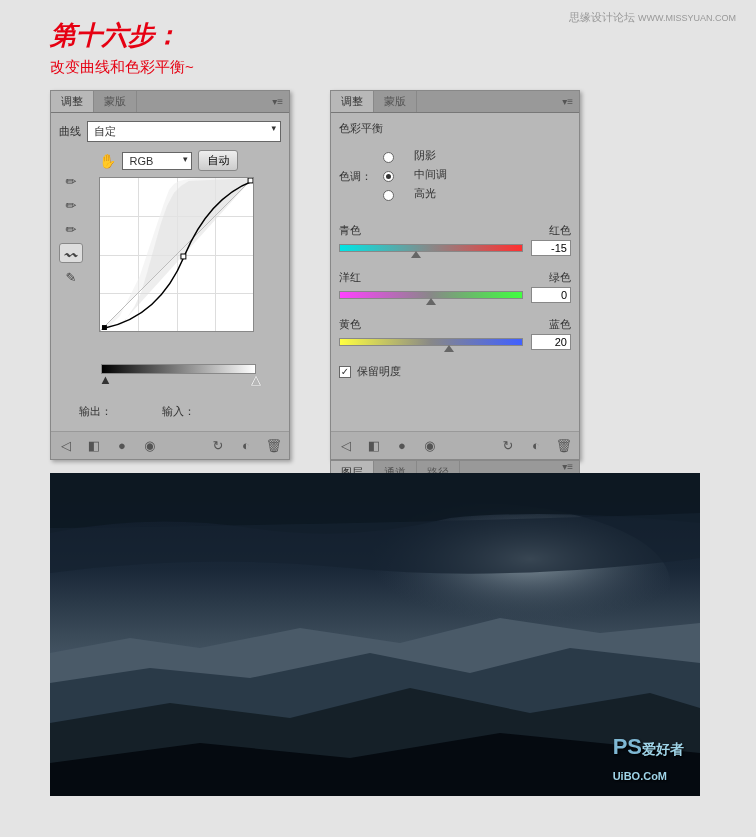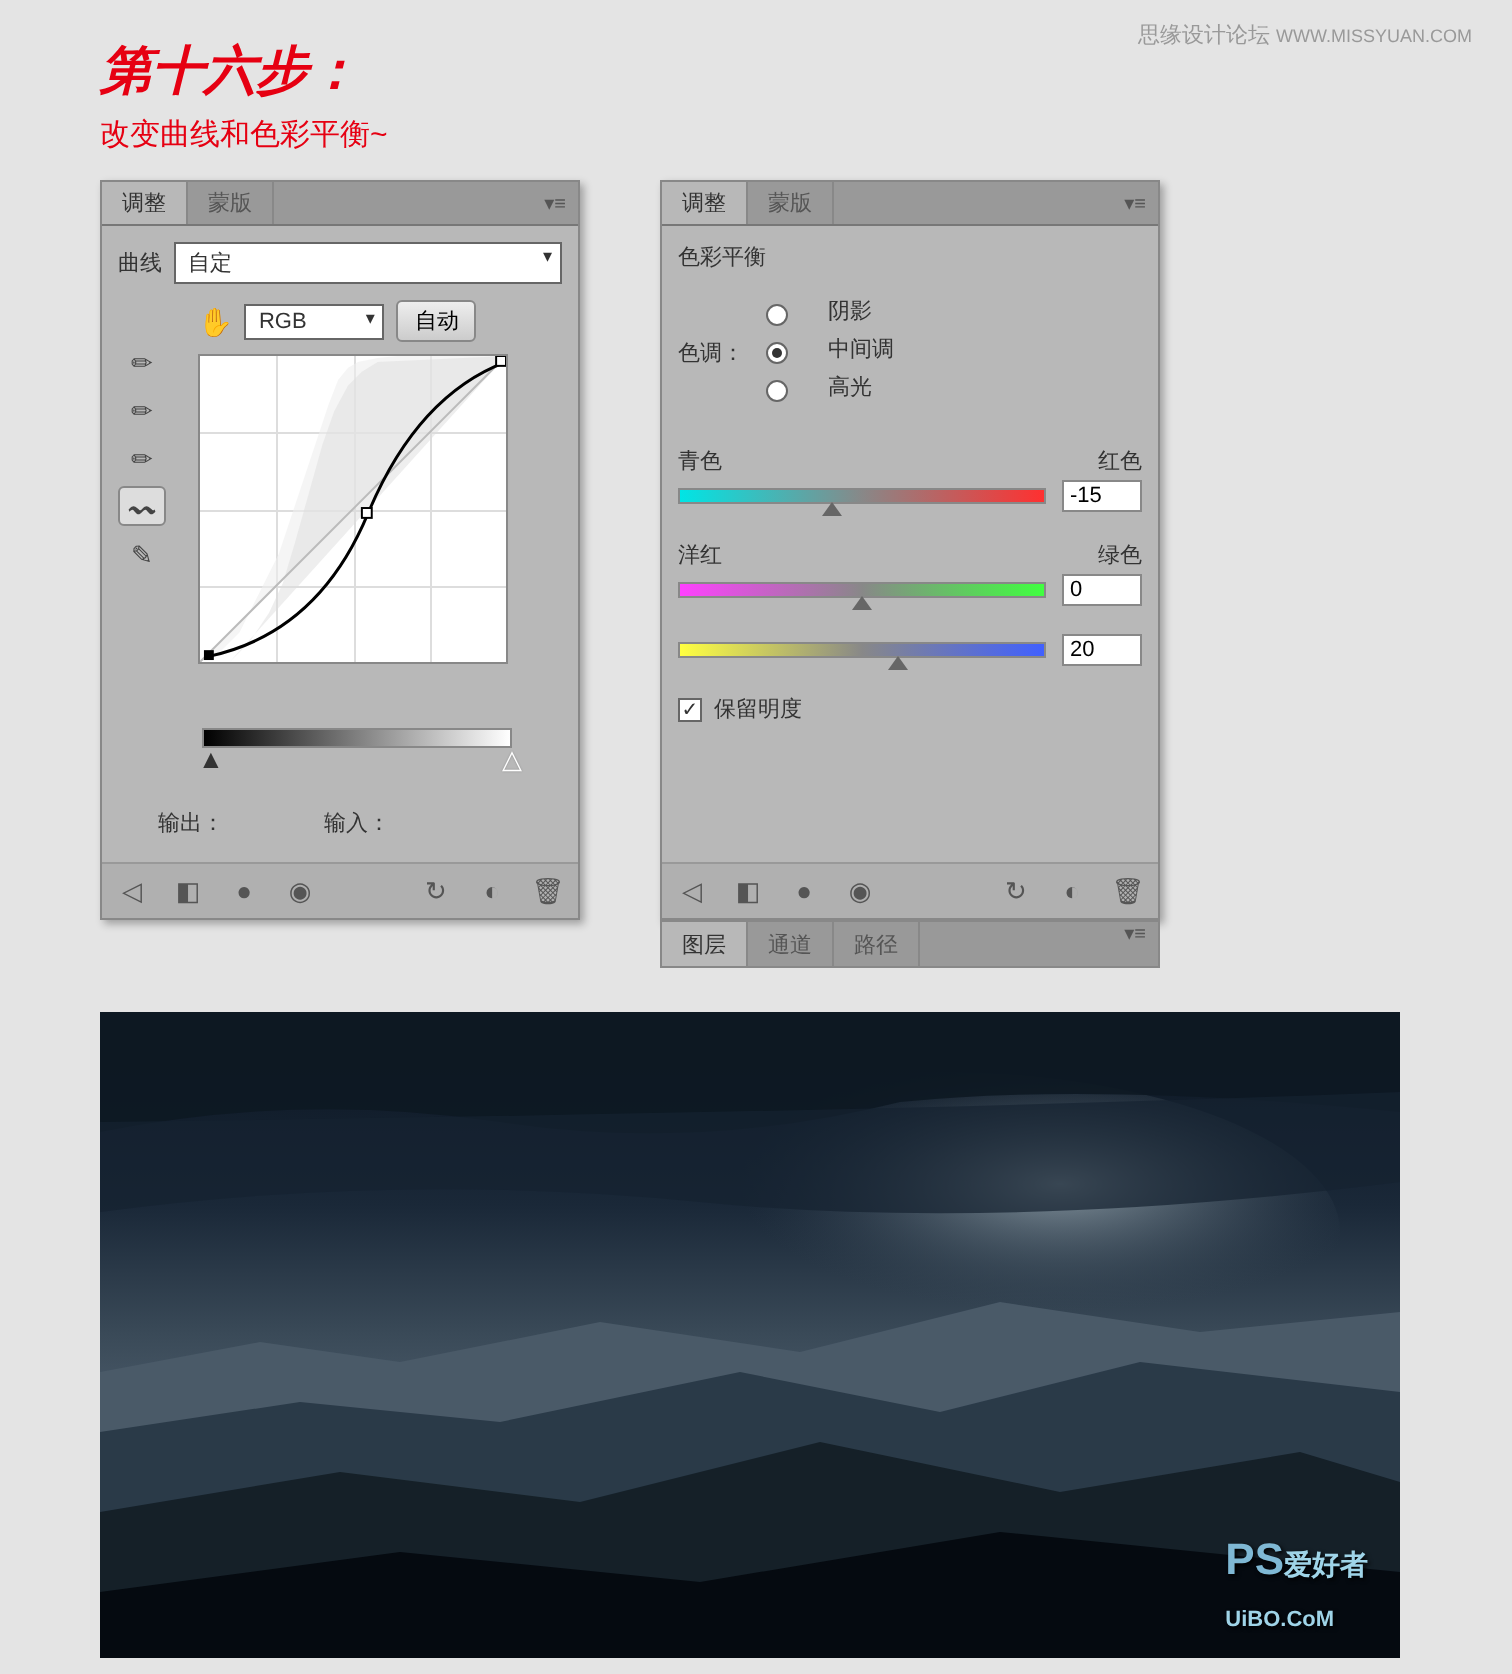--- a/index.html
+++ b/index.html
@@ -35,25 +35,25 @@
 .radio.checked::after{content:"";width:5px;height:5px;background:#333;border-radius:50%}
 .slider-section{margin-top:18px}
 .slider-row{margin-bottom:14px}
 .slider-labels{display:flex;justify-content:space-between;font-size:11px;margin-bottom:2px}
 .slider-wrap{display:flex;align-items:center;gap:8px}
 .slider-track{flex:1;height:8px;border:1px solid #888;position:relative}
 .tr-cr{background:linear-gradient(90deg,#00e5e5,#888,#ff3030)}
 .tr-mg{background:linear-gradient(90deg,#ff40ff,#888,#40ff40)}
 .tr-yb{background:linear-gradient(90deg,#ffff40,#888,#4060ff)}
 .slider-thumb{position:absolute;top:6px;width:0;height:0;border-left:5px solid transparent;border-right:5px solid transparent;border-bottom:7px solid #666;transform:translateX(-50%)}
-.val-input{width:40px;background:#fff;border:1px solid #888;font-size:11px;padding:1px 3px;text-align:left}
+.val-input{width:40px;background:#fff;border:1px solid #888;font-size:11px;padding:1px 3px;text-align:right}
 .checkbox{width:12px;height:12px;border:1px solid #666;background:#fff;display:inline-flex;align-items:center;justify-content:center;font-size:10px;color:#333}
 .checkbox.checked::after{content:"✓"}
 .layers-tabs{position:absolute;top:460px;left:330px;width:250px;height:24px;background:#999;display:flex;border:1px solid #888}
-.preview{position:absolute;top:506px;left:50px;width:650px;height:323px;overflow:hidden}
+.preview{position:absolute;top:473px;left:50px;width:650px;height:323px;overflow:hidden}
 .preview svg{width:100%;height:100%;display:block}
 .watermark{position:absolute;bottom:10px;right:16px;color:#7fb8d4;font-size:22px;font-weight:bold;text-shadow:1px 1px 2px #000}
 .watermark .cn{font-size:14px;color:#9fd4e8}
 .hand-icon{font-size:14px}
 </style>
 </head>
 <body>
 
 <div class="header-text">
   <span>思缘设计论坛</span>&nbsp;<span style="font-size:9px">WWW.MISSYUAN.COM</span>
@@ -170,20 +170,24 @@
             <span>绿色</span>
           </div>
   <div class="slider-wrap">
             <div class="slider-track tr-mg">
               <div class="slider-thumb" style="left:50%"></div>
             </div>
             <input class="val-input" value="0" style="">
           </div>
         </div>
         <div class="slider-row">
+          <div class="slider-labels">
+            <span>黄色</span>
+            <span>蓝色</span>
+          </div>
   <div class="slider-wrap">
             <div class="slider-track tr-yb">
               <div class="slider-thumb" style="left:60%"></div>
             </div>
             <input class="val-input" value="20" style="">
           </div>
         </div>
       </div>
 
     <div class="row" style="margin-top:9px">

